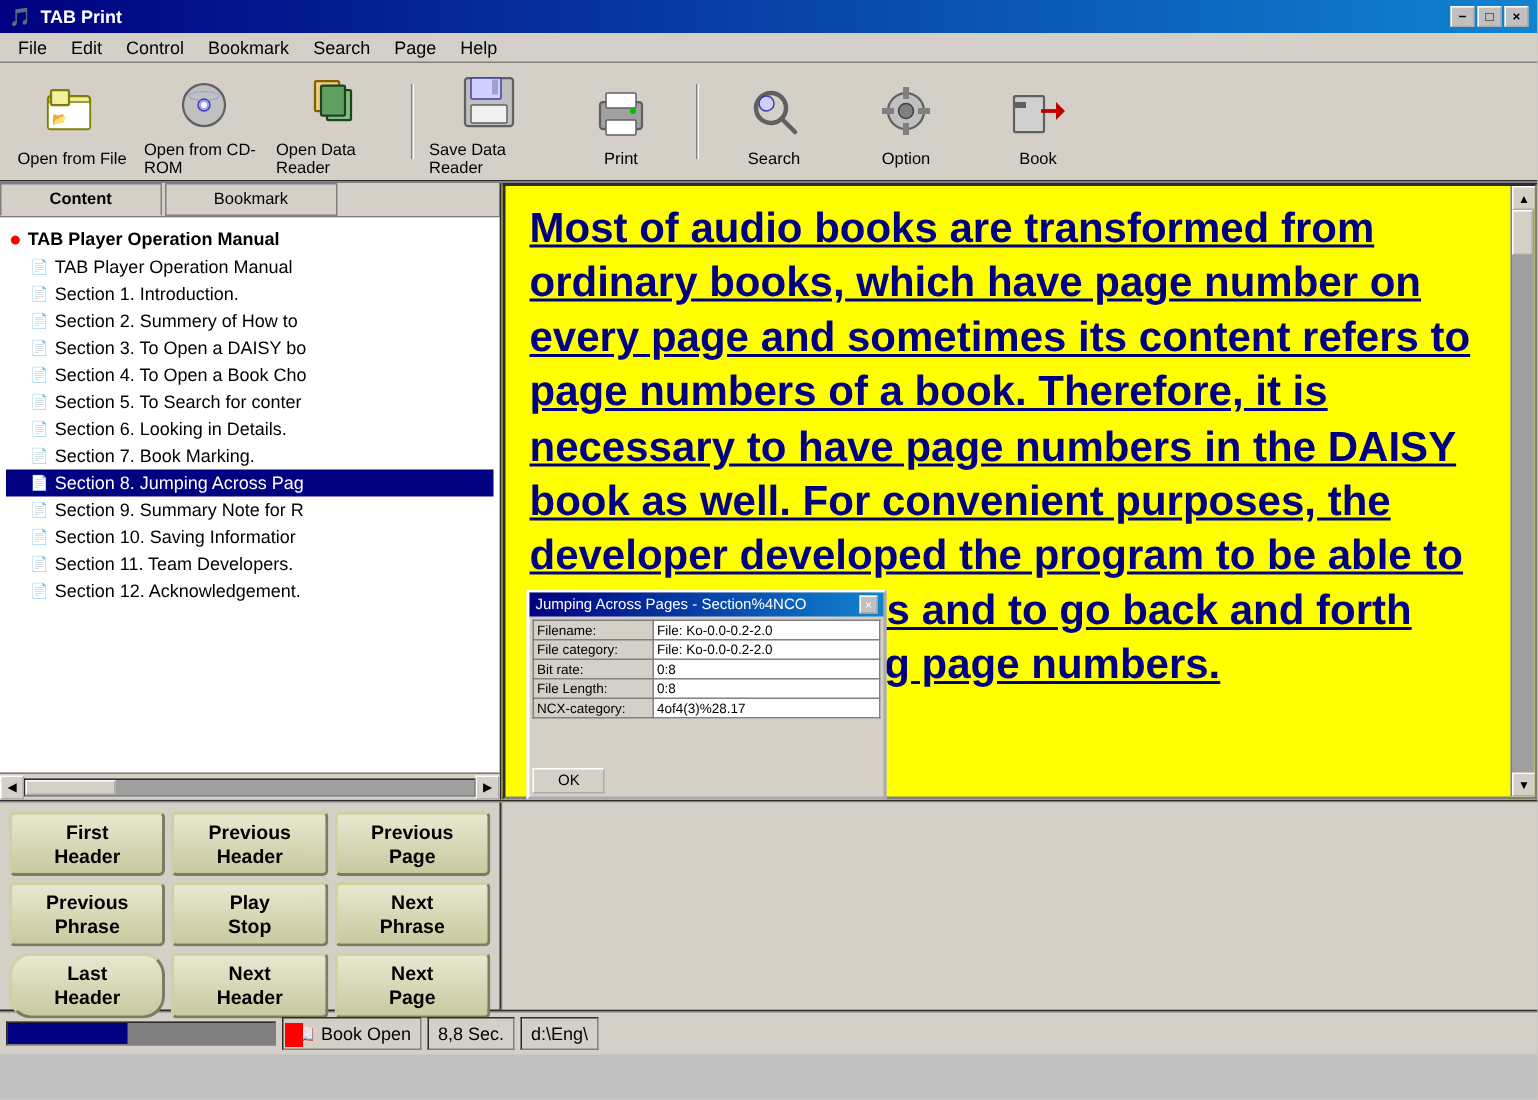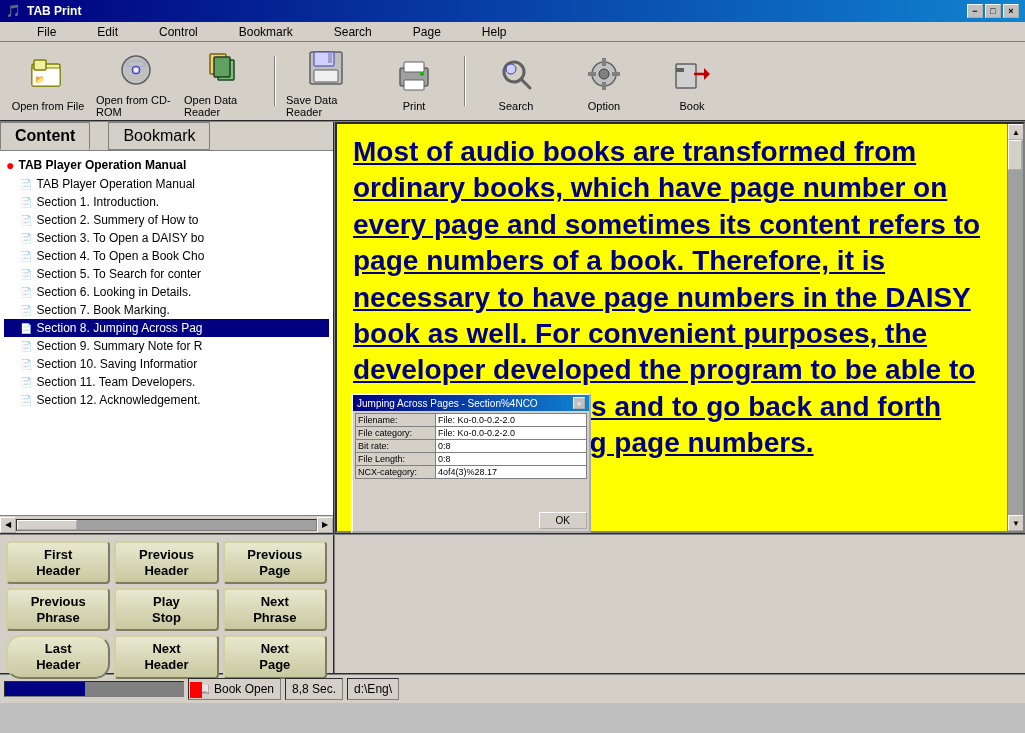--- a/index.html
+++ b/index.html
@@ -44,21 +44,20 @@
       padding: 2px 4px;
       border-bottom: 1px solid #808080;
       height: 20px;
       align-items: center;
     }
     .menu-item {
       padding: 2px 8px;
       font-size: 12px;
       cursor: pointer;
       color: black;
-      margin-left: 25px;
     }
 
     
     #toolbar {
       background: #d4d0c8;
       display: flex;
       align-items: center;
       padding: 4px 8px;
       gap: 8px;
       border-bottom: 2px groove #808080;
@@ -105,26 +104,26 @@
       background: #d4d0c8;
       border-right: 2px groove #808080;
       display: flex;
       flex-direction: column;
     }
     #tabs {
       display: flex;
       border-bottom: 1px solid #808080;
     }
     .tab {
-      padding: 4px 14px;
-      font-size: 16px;
+      padding: 4px 32px;
+      font-size: 11px;
       cursor: pointer;
       border: 1px solid #808080;
       background: #d4d0c8;
-      margin-right: 18px;
+      margin-right: 2px;
     }
     .tab.active {
       background: #d4d0c8;
       border-bottom: 1px solid #d4d0c8;
       font-weight: bold;
     }
     #tree {
       flex: 1;
       overflow-y: auto;
       overflow-x: hidden;
@@ -253,21 +252,21 @@
       border-collapse: collapse;
     }
     .mini-table td {
       border: 1px solid #808080;
       padding: 1px 2px;
     }
     .mini-table .col-left { background: #d4d0c8; width: 80px; }
     .mini-table .col-right { background: white; }
     #mini-dialog-bottom {
       display: flex;
-      justify-content: flex-end;
+      justify-content: flex-start;
       padding: 2px;
     }
     .mini-ok-btn {
       padding: 2px 16px;
       font-size: 10px;
       background: #d4d0c8;
       border: 1px outset #fff;
       cursor: pointer;
     }
 

